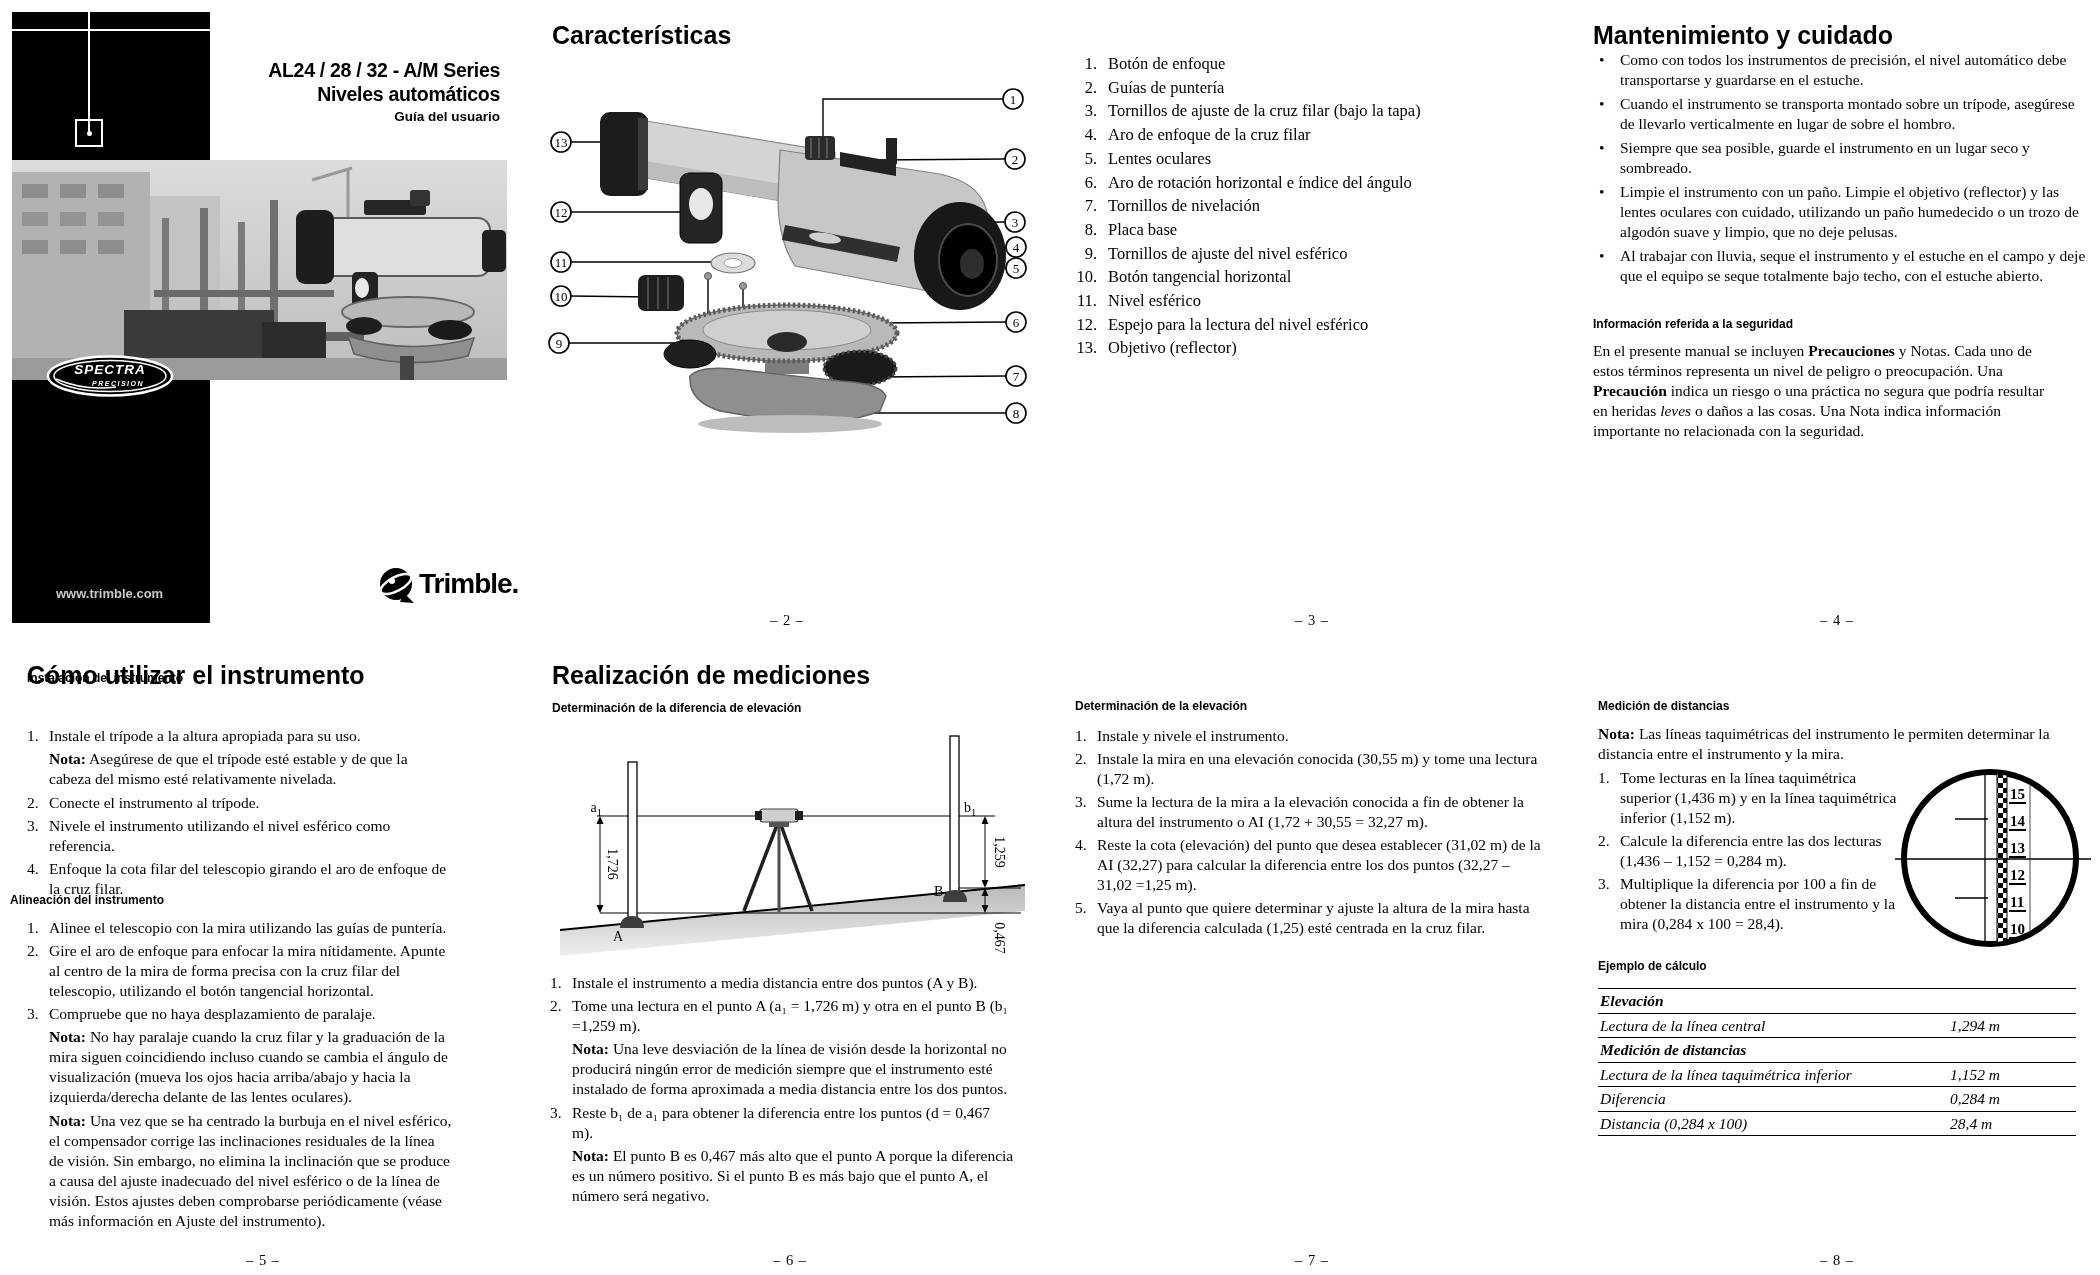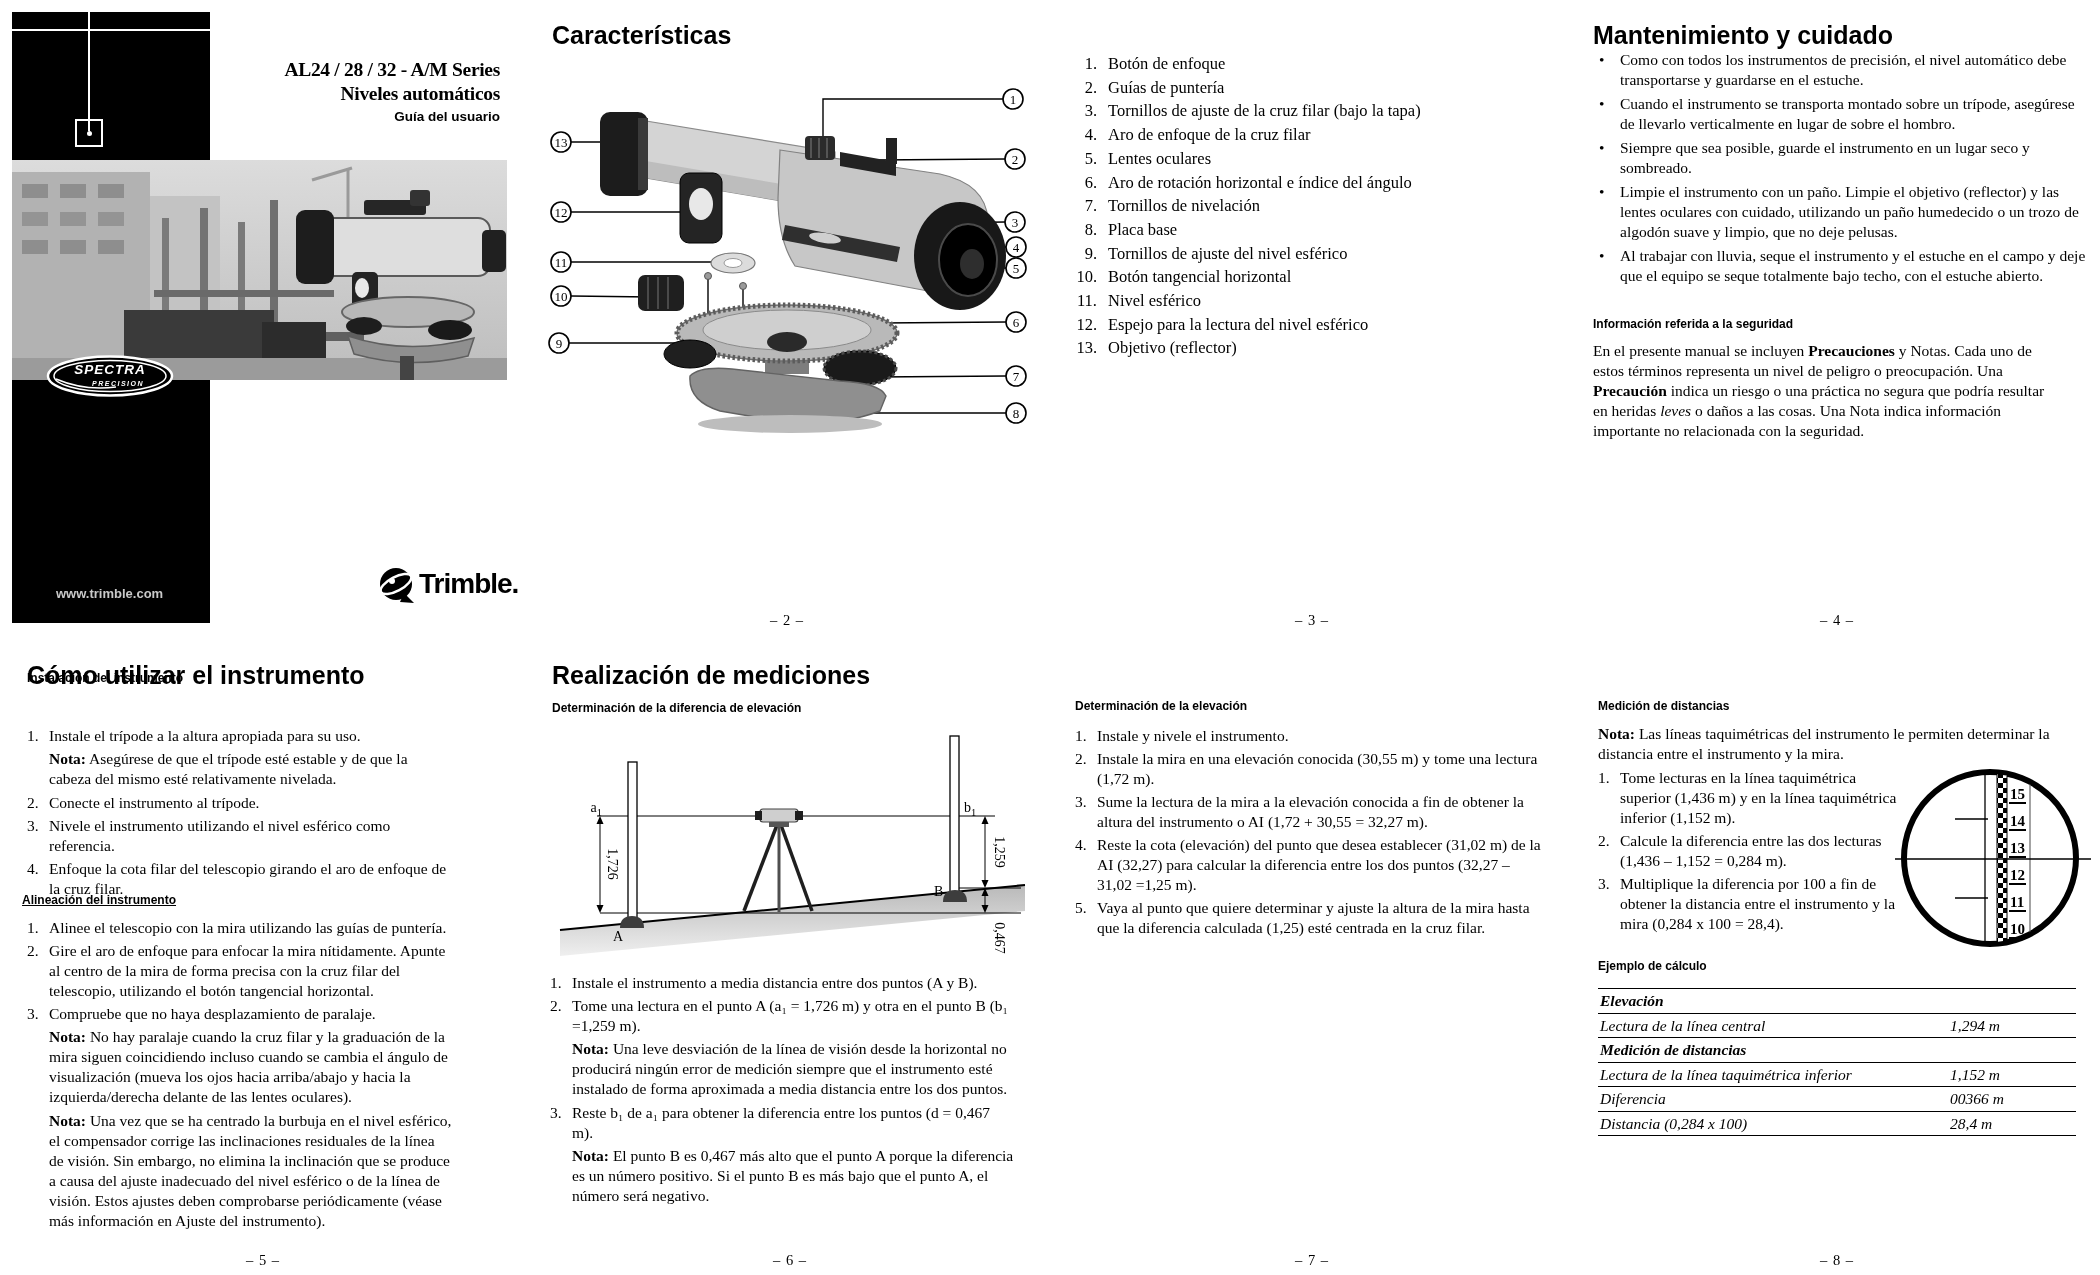--- a/index.html
+++ b/index.html
@@ -11,21 +11,21 @@
   .h-sub{font-family:"Liberation Sans","DejaVu Sans",sans-serif;font-weight:bold;font-size:12px;line-height:1.05;}
   .body-txt{font-size:15.5px;line-height:20px;}
   .pgnum{position:absolute;font-size:14.5px;transform:translateX(-50%);letter-spacing:1px;}
   
   .cover-blackbox{position:absolute;left:12px;top:12px;width:198px;height:148px;background:#000;}
   .ch-h{position:absolute;left:0;top:17px;width:198px;height:2px;background:#fff;}
   .ch-v{position:absolute;left:76px;top:0;width:2px;height:119px;background:#fff;}
   .ch-sq{position:absolute;left:63px;top:107px;width:24px;height:24px;border:2px solid #fff;}
   .ch-dot{position:absolute;left:10px;top:10px;width:5px;height:5px;background:#fff;border-radius:50%;}
   .cover-title{position:absolute;left:190px;top:58px;width:310px;text-align:right;white-space:nowrap;}
-  .cover-title .t1{font-weight:bold;font-size:19.5px;line-height:24px;letter-spacing:-0.3px;font-family:Liberation Serif, serif;}
+  .cover-title .t1{font-weight:bold;font-size:19.5px;line-height:24px;letter-spacing:-0.3px;}
   .cover-title .t3{font-weight:bold;font-size:13.5px;line-height:18px;margin-top:2px;}
   .cover-blackcol{position:absolute;left:12px;top:380px;width:198px;height:243px;background:#000;}
   .coverurl{position:absolute;left:56px;top:586px;font-size:13px;color:#c9c9c9;font-weight:bold;
             font-family:"Liberation Sans","DejaVu Sans",sans-serif;}
   .trimble{position:absolute;left:376px;top:563px;display:flex;align-items:center;}
   .trimble .word{font-family:"Liberation Sans","DejaVu Sans",sans-serif;font-weight:bold;
                  font-size:28px;letter-spacing:-1px;margin-left:3px;}
   
   .featlist{position:absolute;left:1065px;top:52px;width:480px;font-size:16.5px;}
   .featrow{display:flex;line-height:23.7px;}
@@ -342,21 +342,21 @@
     </div>
   <div class="step">
       <span class="n">3.</span>
       <span class="txt">Nivele el instrumento utilizando el nivel esférico como referencia.</span>
     </div>
   <div class="step">
       <span class="n">4.</span>
       <span class="txt">Enfoque la cota filar del telescopio girando el aro de enfoque de la cruz filar.</span>
     </div>
 </div>
-<div class="abs h-sub" style="left:22px;top:894px;text-decoration:underline;">Alineación del instrumento</div>
+<div class="abs h-sub" style="left:10px;top:894px;">Alineación del instrumento</div>
 <div class="abs steps body-txt" style="left:27px;top:918px;width:425px;">
   <div class="step">
       <span class="n">1.</span>
       <span class="txt">Alinee el telescopio con la mira utilizando las guías de puntería.</span>
     </div>
   <div class="step">
       <span class="n">2.</span>
       <span class="txt">Gire el aro de enfoque para enfocar la mira nítidamente. Apunte al centro de la mira de forma precisa con la cruz filar del telescopio, utilizando el botón tangencial horizontal.</span>
     </div>
   <div class="step">
@@ -545,20 +545,20 @@
   <div class="crow sec">
       <span class="lbl">Medición de distancias</span>
       <span class="val"></span>
     </div>
   <div class="crow">
       <span class="lbl">Lectura de la línea taquimétrica inferior</span>
       <span class="val">1,152 m</span>
     </div>
   <div class="crow">
       <span class="lbl">Diferencia</span>
-      <span class="val">00366 m</span>
+      <span class="val">0,284 m</span>
     </div>
   <div class="crow">
       <span class="lbl">Distancia (0,284 x 100)</span>
       <span class="val">28,4 m</span>
     </div>
 </div>
 <div class="pgnum" style="left:1837px;top:1252px;">– 8 –</div>
 
 </body></html>

